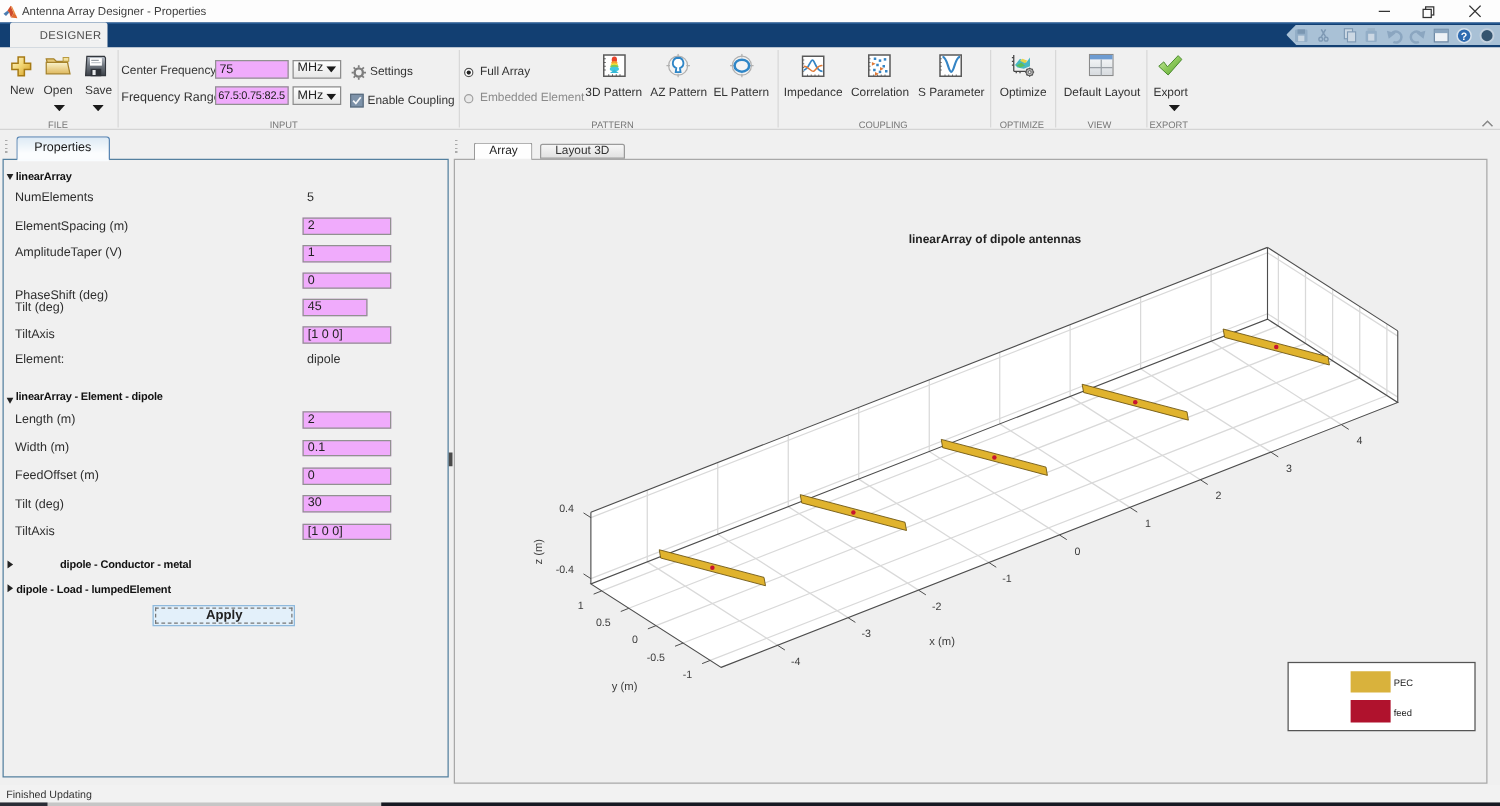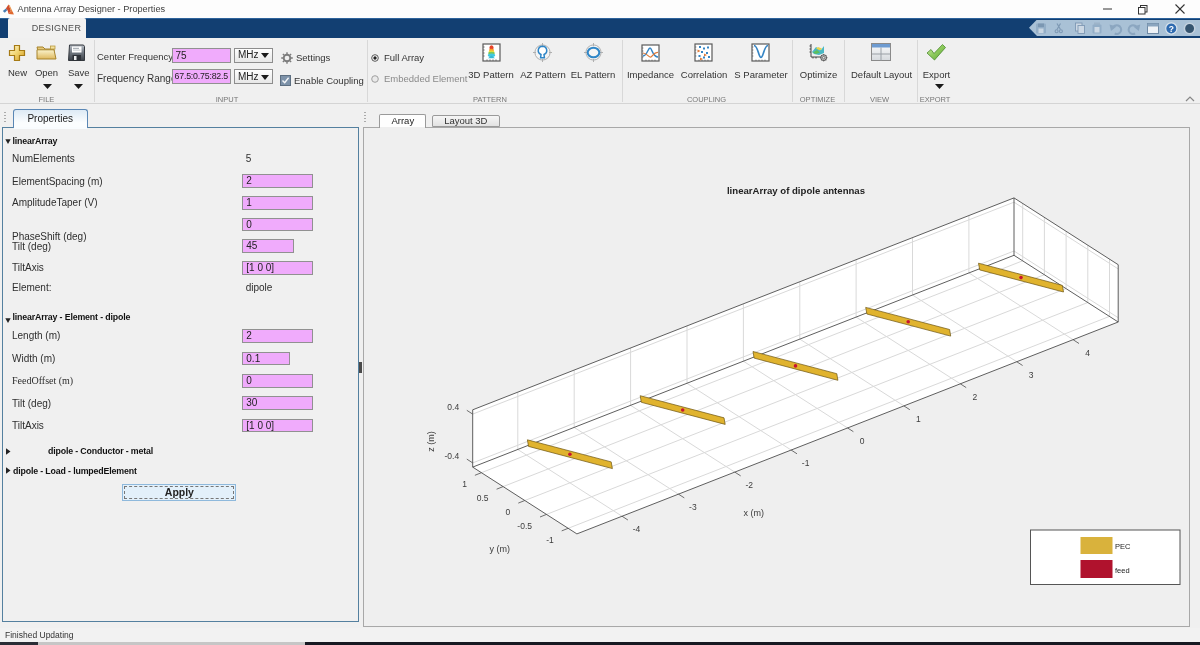--- a/index.html
+++ b/index.html
@@ -350,22 +350,22 @@
 <div class="inp" style="left:242.3px;top:261.1px;width:71px;height:13.5px;line-height:12.5px;">[1 0 0]</div>
 <div class="plbl" style="left:12px;top:282.2px;">Element:</div>
 <div class="plbl" style="left:245.7px;top:282.2px;">dipole</div>
 <svg class="abs" style="left:4.8px;top:316.5px;" width="6" height="7" viewBox="0 0 6 7">
     <polygon points="0.3,1.2 5.7,1.2 3,6" fill="#222"></polygon>
   </svg>
 <div class="hdr" style="left:12.5px;top:312px;">linearArray - Element - dipole</div>
 <div class="plbl" style="left:12px;top:330.4px;">Length (m)</div>
 <div class="inp" style="left:242.3px;top:329.2px;width:71px;height:13.5px;line-height:12.5px;">2</div>
 <div class="plbl" style="left:12px;top:352.8px;">Width (m)</div>
-<div class="inp" style="left:242.3px;top:351.6px;width:48px;height:13.5px;line-height:12.5px;">0.1</div>
-<div class="plbl" style="left:12px;top:375.2px;font-family:Liberation Serif, serif;">FeedOffset (m)</div>
+<div class="inp" style="left:242.3px;top:351.6px;width:71px;height:13.5px;line-height:12.5px;">0.1</div>
+<div class="plbl" style="left:12px;top:375.2px;">FeedOffset (m)</div>
 <div class="inp" style="left:242.3px;top:374.0px;width:71px;height:13.5px;line-height:12.5px;">0</div>
 <div class="plbl" style="left:12px;top:397.59999999999997px;">Tilt (deg)</div>
 <div class="inp" style="left:242.3px;top:396.4px;width:71px;height:13.5px;line-height:12.5px;">30</div>
 <div class="plbl" style="left:12px;top:420.0px;">TiltAxis</div>
 <div class="inp" style="left:242.3px;top:418.8px;width:71px;height:13.5px;line-height:12.5px;">[1 0 0]</div>
 <svg class="abs" style="left:5.2px;top:447.5px;" width="6" height="7" viewBox="0 0 6 7">
     <polygon points="1,0.3 5.5,3.5 1,6.7" fill="#222"></polygon>
   </svg>
 <div class="hdr" style="left:13px;top:446px;margin-left:35px;">dipole - Conductor - metal</div>
 <svg class="abs" style="left:5.2px;top:467px;" width="6" height="7" viewBox="0 0 6 7">

